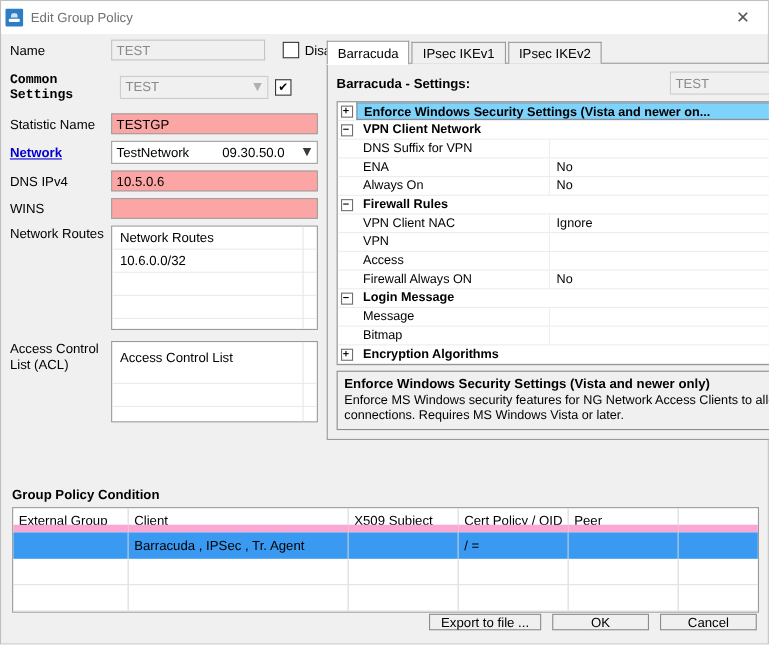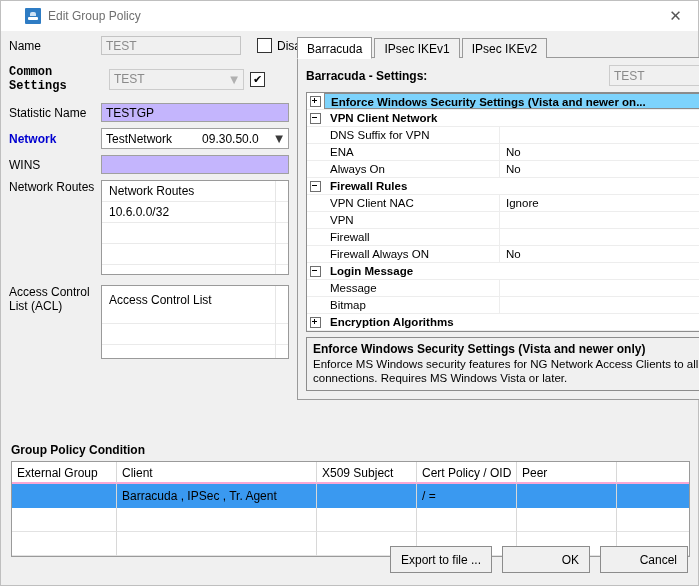--- a/index.html
+++ b/index.html
@@ -19,21 +19,21 @@
     background: #f0f0f0;
     border: 1px solid #bfbfbf;
     box-sizing: border-box;
     display: flex; flex-direction: column;
   }
   
   .titlebar {
     height: 30px; min-height: 30px;
     background: #ffffff;
     display: flex; align-items: center;
-    padding-left: 24px;
+    padding-left: 4px;
     position: relative;
   }
   .app-icon {
     width: 16px; height: 16px;
     background: #2e7cc4;
     border-radius: 1px;
     margin-right: 7px;
     position: relative;
     flex: none;
   }
@@ -78,28 +78,28 @@
   .row {
     display: flex; align-items: center;
     margin-bottom: 6px;
   }
   .lbl {
     width: 92px; min-width: 92px;
     font-size: 12px;
   }
   .lbl.bold { font-weight: bold; }
   .lbl.link {
-    color: #0000d0; font-weight: bold; 
+    color: #0000d0; font-weight: bold; text-decoration: underline;
     cursor: pointer;
   }
   .txtbox {
     flex: 1;
     height: 19px;
     border: 1px solid #a0a0a0;
-    background: #c4b5fd;
+    background: #fca5a5;
     font-size: 12px;
     padding: 0 4px;
     line-height: 19px;
     box-sizing: border-box;
     color: #000;
   }
   .txtbox.readonly { background: #f0f0f0; border-color: #c4c4c4; color: #8a8a8a; }
   .combo {
     flex: 1; height: 21px;
     border: 1px solid #a0a0a0;
@@ -304,49 +304,48 @@
   .gt-row { display: flex; height: 24px; }
   .gt-row.head { height: 22px; }
   .gt-cell {
     border-right: 1px solid #d8d8d8;
     padding-left: 5px;
     line-height: 22px;
     font-size: 12px;
     box-sizing: border-box;
     overflow: hidden; white-space: nowrap;
   }
-  .gt-row.head .gt-cell { border-bottom: 2px solid #f9a8d4; }
+  .gt-row.head .gt-cell { border-bottom: 7px solid #f9a8d4; }
   .gt-row.body .gt-cell { line-height: 24px; }
   .gt-row.selected .gt-cell {
     background: #3a99f0; color: #000000;
   }
   .c0 { width: 105px; min-width: 105px; }
   .c1 { width: 200px; min-width: 200px; }
   .c2 { width: 100px; min-width: 100px; }
   .c3 { width: 100px; min-width: 100px; }
   .c4 { width: 100px; min-width: 100px; }
   .c5 { flex: 1; border-right: none; }
   .gt-row.empty .gt-cell { border-bottom: 1px solid #e2e2e2; }
 
   
   .footer {
     position: absolute;
     right: 10px; bottom: 12px;
     display: flex; gap: 10px;
   }
   .btn {
-    min-width: 88px; height: 27px;
+    min-width: 88px; height: 15px;
     border: 1px solid #8c8c8c;
     background: #f0f0f0;
     font-size: 12px;
     font-family: "Liberation Sans", sans-serif;
     color: #000;
     cursor: default;
     padding: 0 10px;
-    text-align: right;
   }
 </style>
 </head>
 <body>
 
 <div class="window">
 
   <div class="titlebar">
     <div class="app-icon"></div>
     <div class="title-text">Edit Group Policy</div>
@@ -382,20 +381,24 @@
 
       <div class="row">
         <div class="lbl link">Network</div>
         <div class="combo">
           <span>TestNetwork</span>
           <span class="cv2">09.30.50.0</span>
           <span class="arrow">▼</span>
         </div>
       </div>
 
+      <div class="row">
+        <div class="lbl">DNS IPv4</div>
+        <div class="txtbox">10.5.0.6</div>
+      </div>
 
 
       <div class="row">
         <div class="lbl">WINS</div>
         <div class="txtbox"></div>
       </div>
 
       <div class="row" style="align-items:flex-start;margin-top:4px;">
         <div class="lbl">Network Routes</div>
         <div class="listbox" style="flex:1;height:95px;">
@@ -484,21 +487,21 @@
               <div class="pg-name">VPN Client NAC</div>
               <div class="pg-val">Ignore</div>
             </div>
             <div class="pg-row">
               <div class="pg-exp"></div>
               <div class="pg-name">VPN</div>
               <div class="pg-val"></div>
             </div>
             <div class="pg-row">
               <div class="pg-exp"></div>
-              <div class="pg-name">Firewall</div>
+              <div class="pg-name">Access</div>
               <div class="pg-val"></div>
             </div>
             <div class="pg-row">
               <div class="pg-exp"></div>
               <div class="pg-name">Firewall Always ON</div>
               <div class="pg-val">No</div>
             </div>
 
             <div class="pg-row cat">
               <div class="pg-exp">

